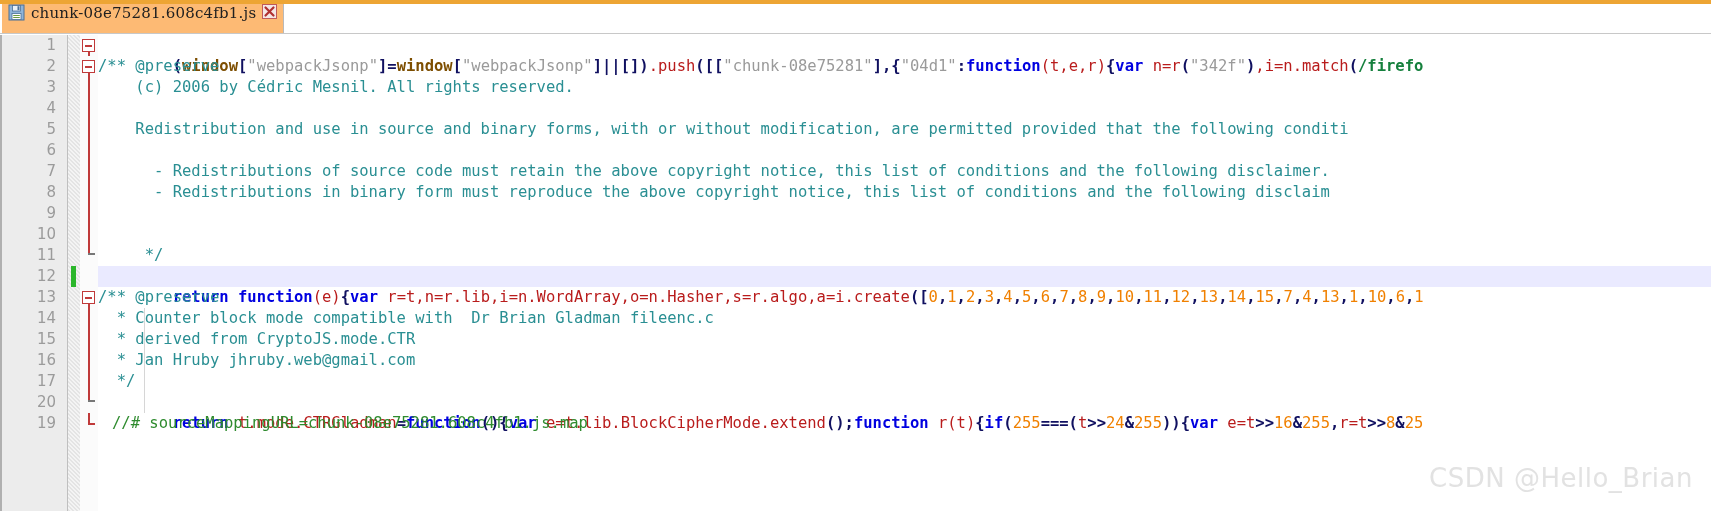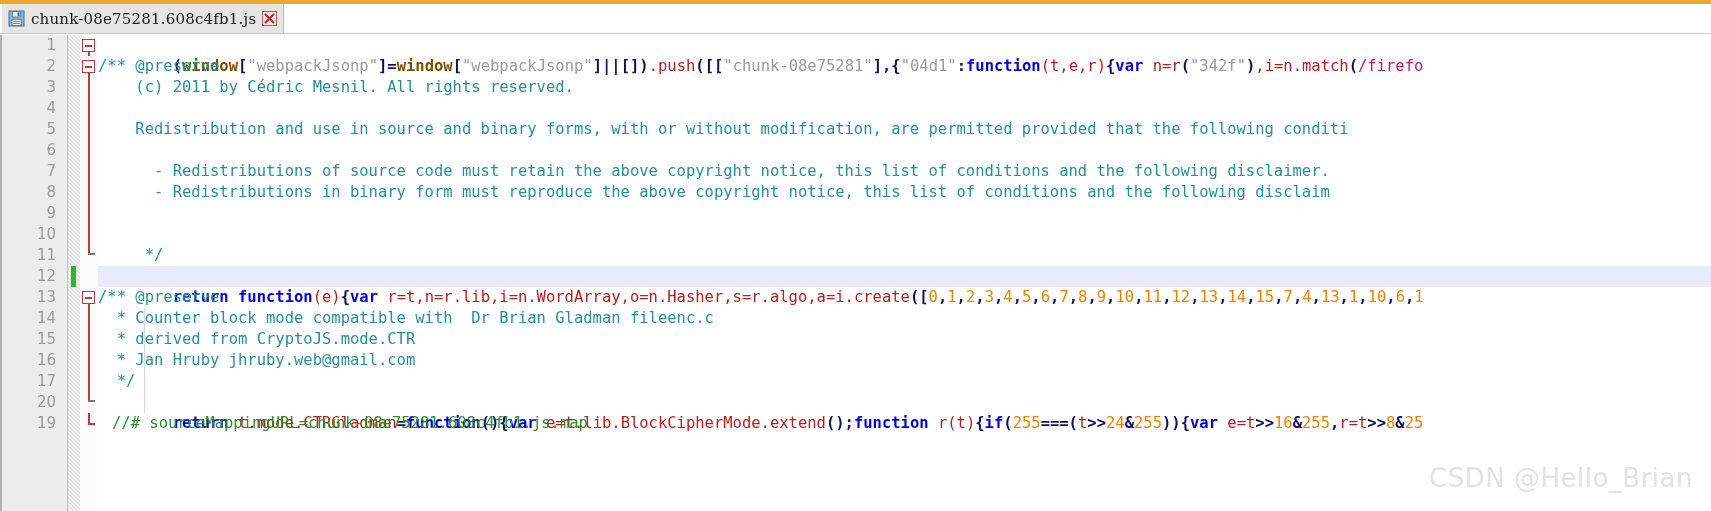--- a/index.html
+++ b/index.html
@@ -10,22 +10,22 @@
   #app{position:relative;width:1711px;height:511px;overflow:hidden;background:#fff;}
 
   
   .accent-bar{position:absolute;left:0;top:0;width:1711px;height:4px;background:#eda534;}
 
   
   .tabstrip{position:absolute;left:0;top:4px;width:1711px;height:30px;background:#ffffff;}
   .tabstrip:after{content:"";position:absolute;left:0;bottom:0;width:1711px;height:1px;background:#c8c8c8;}
   .tab{
     position:absolute;left:2px;top:0;height:29px;
-    display:flex;align-items:center;gap:6px;padding:0 6px 0 6px;
-    background:#e5e5e5;border-right:1px solid #b9b9b9;box-sizing:border-box;
+    display:flex;gap:6px;padding:0 6px 0 6px;
+    background:#fdba74;border-right:1px solid #b9b9b9;box-sizing:border-box;
     z-index:2;
   }
   .save-icon{width:17px;height:17px;position:relative;flex:0 0 auto;}
   .tab-label{
     font-family:"DejaVu Serif","Liberation Serif",serif;
     font-size:15px;color:#202020;white-space:nowrap;letter-spacing:.2px;
   }
   .tab-close{width:15px;height:15px;flex:0 0 auto;position:relative;}
 
   
@@ -60,21 +60,21 @@
 
   
   .kw{color:#0000e0;font-weight:bold;}
   .ident-b{color:#7d4e00;font-weight:bold;}
   .str{color:#9a9a9a;}
   .punc{color:#101060;font-weight:bold;}
   .num{color:#f08000;}
   .cmt{color:#2a8f93;}
   .cmt-g{color:#2e8b2e;}
   .plain{color:#b91c1c;}
-  .regex{color:#be185d;font-weight:normal;}
+  .regex{color:#15803d;font-weight:bold;}
 
   
   .foldbox{
     position:absolute;width:13px;height:13px;border:1.5px solid #c03a3a;
     background:#ffffff;box-sizing:border-box;
   }
   .foldbox:before{content:"";position:absolute;left:2px;top:5px;width:7px;height:1.5px;background:#c03a3a;}
   .foldline{position:absolute;width:1.5px;background:#c03a3a;}
   .foldend{position:absolute;width:7px;height:1.5px;background:#c03a3a;}
   .foldtick{position:absolute;width:7px;height:1.5px;background:#777;}
@@ -165,21 +165,21 @@
 
     <div class="indentguide" style="left:144px;top:273px;height:105px"></div>
 
     <div class="codearea">
 
       <div class="line" style="top:0px">
         <span class="punc">(</span><span class="ident-b">window</span><span class="punc">[</span><span class="str">"webpackJsonp"</span><span class="punc">]=</span><span class="ident-b">window</span><span class="punc">[</span><span class="str">"webpackJsonp"</span><span class="punc">]||[])</span><span class="plain">.push</span><span class="punc">([[</span><span class="str">"chunk-08e75281"</span><span class="punc">],{</span><span class="str">"04d1"</span><span class="punc">:</span><span class="kw">function</span><span class="plain">(t,e,r)</span><span class="punc">{</span><span class="kw">var</span><span class="plain"> n=r</span><span class="punc">(</span><span class="str">"342f"</span><span class="punc">)</span><span class="plain">,i=n.match</span><span class="punc">(</span><span class="regex">/firefo</span>
       </div>
 
       <div class="line cmt" style="top:21px">/** @preserve</div>
-      <div class="line cmt" style="top:42px">    (c) 2011 by Cédric Mesnil. All rights reserved.</div>
+      <div class="line cmt" style="top:42px">    (c) 2006 by Cédric Mesnil. All rights reserved.</div>
       <div class="line cmt" style="top:63px"></div>
       <div class="line cmt" style="top:84px">    Redistribution and use in source and binary forms, with or without modification, are permitted provided that the following conditi</div>
       <div class="line cmt" style="top:105px"></div>
       <div class="line cmt" style="top:126px">      - Redistributions of source code must retain the above copyright notice, this list of conditions and the following disclaimer.</div>
       <div class="line cmt" style="top:147px">      - Redistributions in binary form must reproduce the above copyright notice, this list of conditions and the following disclaim</div>
       <div class="line cmt" style="top:168px"></div>
       <div class="line cmt" style="top:210px">     */</div>
 
       <div class="line" style="top:231px">
         <span class="kw">return function</span><span class="plain">(e)</span><span class="punc">{</span><span class="kw">var</span><span class="plain"> r=t,n=r.lib,i=n.WordArray,o=n.Hasher,s=r.algo,a=i.create</span><span class="punc">([</span><span class="num">0</span><span class="punc">,</span><span class="num">1</span><span class="punc">,</span><span class="num">2</span><span class="punc">,</span><span class="num">3</span><span class="punc">,</span><span class="num">4</span><span class="punc">,</span><span class="num">5</span><span class="punc">,</span><span class="num">6</span><span class="punc">,</span><span class="num">7</span><span class="punc">,</span><span class="num">8</span><span class="punc">,</span><span class="num">9</span><span class="punc">,</span><span class="num">10</span><span class="punc">,</span><span class="num">11</span><span class="punc">,</span><span class="num">12</span><span class="punc">,</span><span class="num">13</span><span class="punc">,</span><span class="num">14</span><span class="punc">,</span><span class="num">15</span><span class="punc">,</span><span class="num">7</span><span class="punc">,</span><span class="num">4</span><span class="punc">,</span><span class="num">13</span><span class="punc">,</span><span class="num">1</span><span class="punc">,</span><span class="num">10</span><span class="punc">,</span><span class="num">6</span><span class="punc">,</span><span class="num">1</span>

